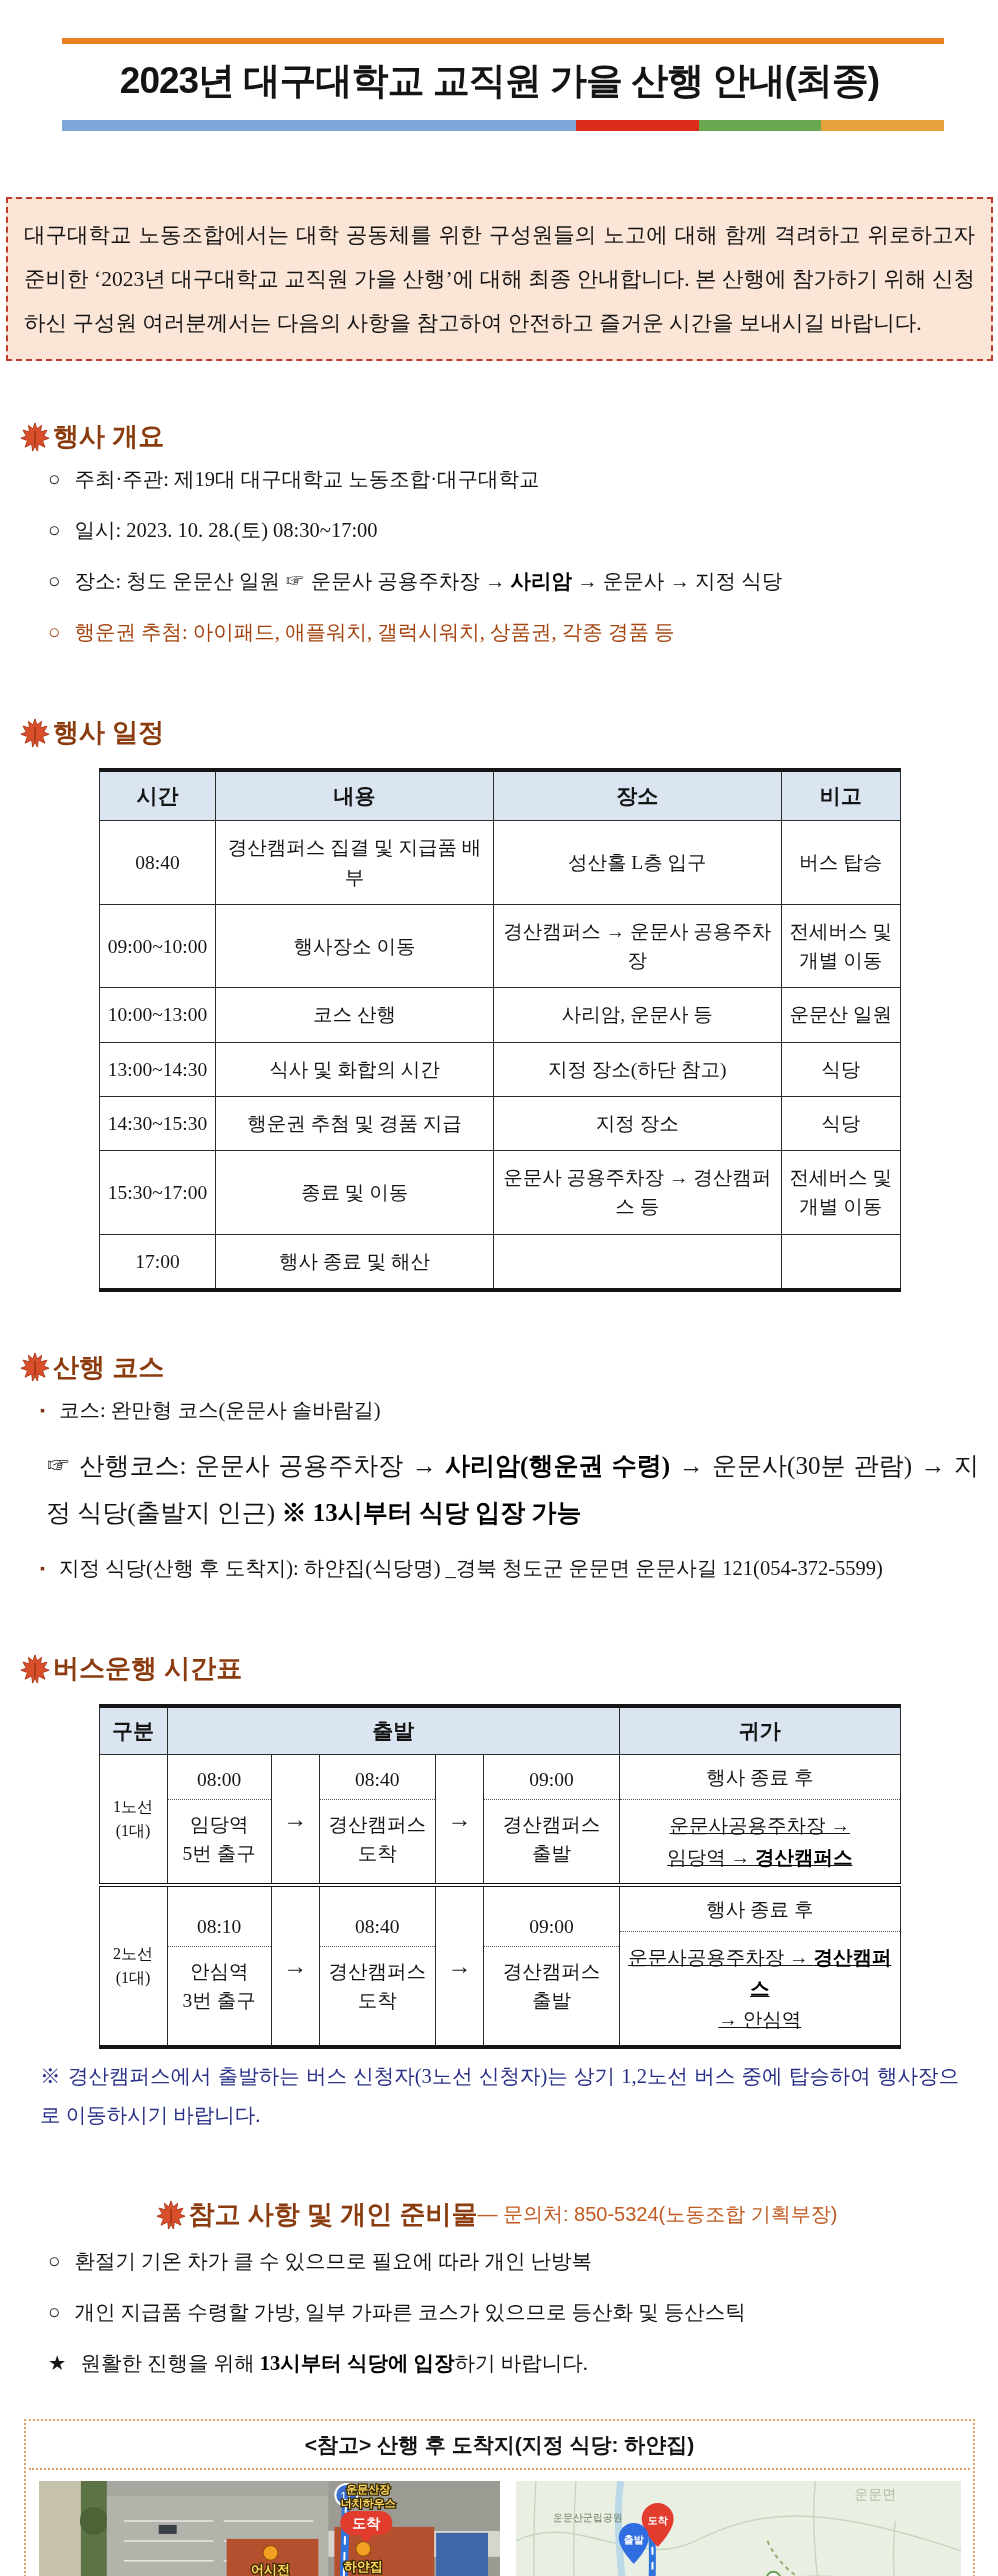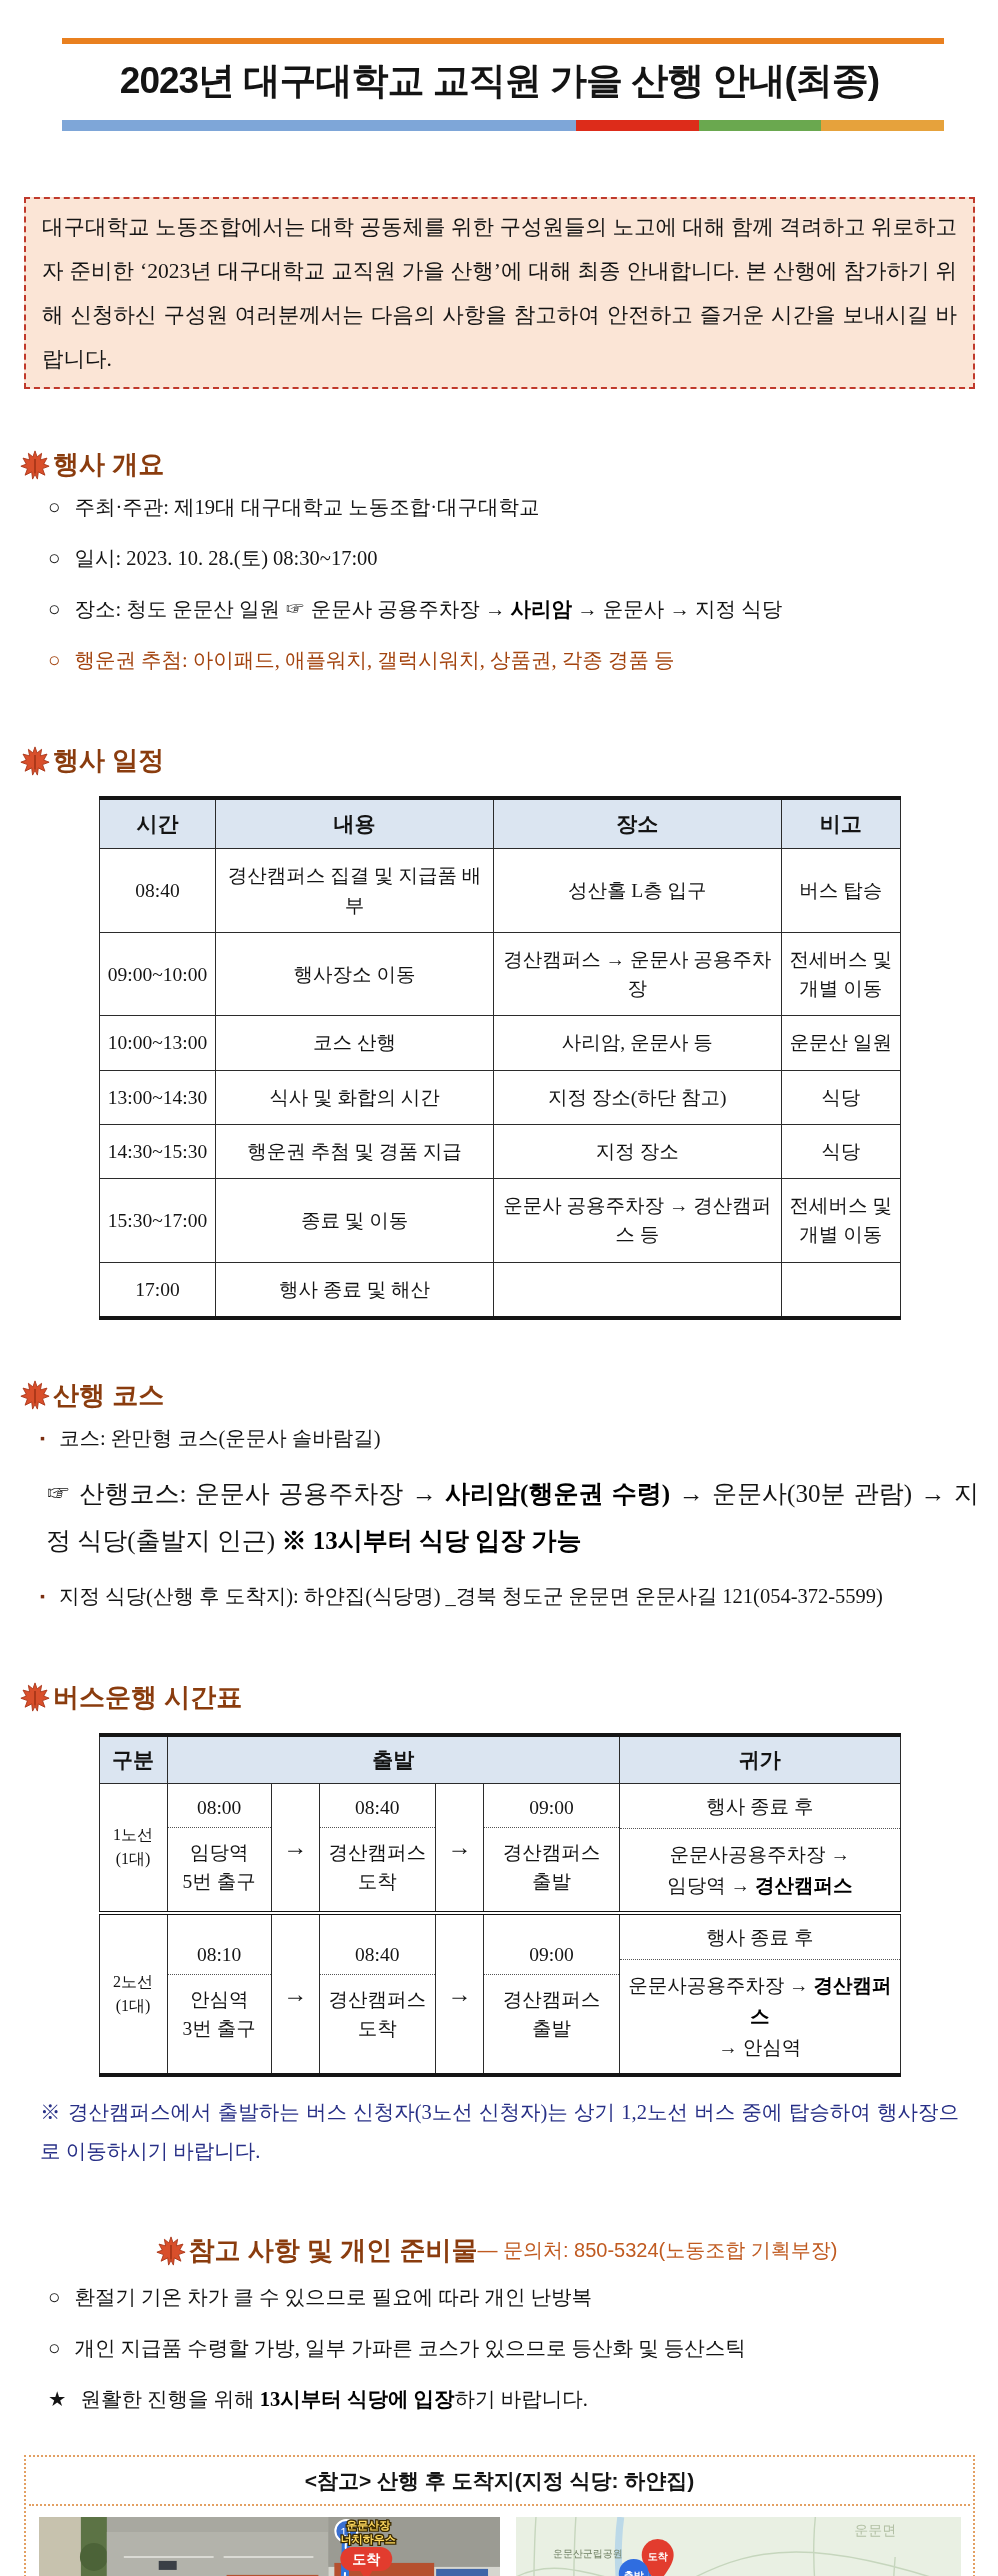--- a/index.html
+++ b/index.html
@@ -11,58 +11,58 @@
   .bar-top{height:6px;background:#e9801f;margin:0 55px 0 62px;}
   .page-title{text-align:center;font-family:"Liberation Sans","DejaVu Sans",sans-serif;
     font-weight:800;font-size:37px;margin:12px 0 14px;letter-spacing:-1px;}
   .bar-multi{display:flex;height:11px;margin:0 55px 0 62px;}
   .seg-blue{flex:0 0 58.3%;background:#7ea6d8;}
   .seg-red{flex:0 0 13.9%;background:#dd2c1a;}
   .seg-green{flex:0 0 13.9%;background:#6aa84f;}
   .seg-gold{flex:0 0 13.9%;background:#e6a23c;}
 
   
-  .intro-box{margin:66px 24px 0;border:2px dashed #c0392b;background:#fbe5d6;
-    padding:6px 16px;font-size:21.5px;line-height:2.05;text-align:justify;}
+  .intro-box{margin:66px 6px 0;border:2px dashed #c0392b;background:#fbe5d6;
+    padding:14px 16px;font-size:21.5px;line-height:2.05;text-align:justify;}
 
   
   .section{margin-top:58px;padding:0 20px;}
   .sec-head{display:flex;align-items:center;gap:3px;
     font-family:"Liberation Sans","DejaVu Sans",sans-serif;
     font-weight:800;font-size:26px;color:#8a3c0e;}
   .leaf{width:30px;height:30px;flex:0 0 auto;}
   .sec-head-row{display:flex;justify-content:center;align-items:center;margin-top:62px;padding:0 20px;}
   .contact{color:#c05a20;font-size:20px;font-family:"Liberation Sans","DejaVu Sans",sans-serif;padding-right:6px;}
 
   .bullet-line{display:flex;gap:14px;padding:9px 0;margin-left:28px;font-size:20.5px;line-height:1.6;align-items:baseline;}
   .bullet{flex:0 0 auto;}
   .brown-text{color:#a3430e;}
   .blue-hl{color:#000000;font-weight:bold;}
   .navy{color:#272f86;}
   .sub-line{margin-left:26px;padding:6px 0;font-size:25px;line-height:1.9;text-align:justify;}
   .sq{color:#7b2e10;font-size:14px;transform:translateY(-2px);}
 
   
-  table{border-collapse:collapse;width:802px;margin:18px auto 16px;text-align:center;}
+  table{border-collapse:collapse;width:802px;margin:18px auto 8px;text-align:center;}
   .table1{border-top:4px solid #151515;border-bottom:4px solid #151515;font-size:19.5px;}
   .table1 th{font-family:"Liberation Sans","DejaVu Sans",sans-serif;font-size:21px;font-weight:700;
     background:#dbe5f1;border:1.6px solid #2b2b2b;padding:10px 4px;}
   .table1 td{border:1.6px solid #2b2b2b;padding:12px 6px;white-space:pre-line;line-height:1.5;}
 
   .table2{border-top:4px solid #151515;border-bottom:4px solid #151515;font-size:19.5px;}
   .table2 th{font-family:"Liberation Sans","DejaVu Sans",sans-serif;font-size:21px;font-weight:700;
     background:#dbe5f1;border:1.6px solid #2b2b2b;padding:9px 4px;}
   .table2 td{border:1.6px solid #2b2b2b;padding:0;vertical-align:middle;}
   .route2 td{border-top:4px double #111;}
   .gubun-cell{white-space:pre-line;font-size:16px;line-height:1.5;padding:8px 2px !important;}
   .stop-time{padding:9px 4px 8px;border-bottom:1.5px dotted #555;}
   .stop-place{padding:10px 4px;white-space:pre-line;line-height:1.5;}
   .arrow-cell{font-family:"Liberation Sans","DejaVu Sans",sans-serif;font-weight:800;font-size:24px;}
   .return-top{padding:9px 6px 8px;border-bottom:1.5px dotted #555;}
-  .return-route{padding:10px 8px;white-space:pre-line;line-height:1.6;}
+  .return-route{padding:10px 8px;white-space:pre-line;line-height:1.6;text-decoration:underline;}
 
   .bus-note{margin:6px 20px 0;font-size:20.5px;line-height:1.9;text-align:justify;}
 
   
   .map-box{margin:30px 24px 0;border:2px dotted #e3a063;padding:3px;}
   .map-title{text-align:center;font-family:"Liberation Sans","DejaVu Sans",sans-serif;font-weight:700;
     font-size:21px;padding:7px 0 9px;border-bottom:2px dotted #e3a063;}
   .maps{display:flex;gap:16px;padding:11px 6px 10px;justify-content:center;}
   .map-frame{display:block;}
 

